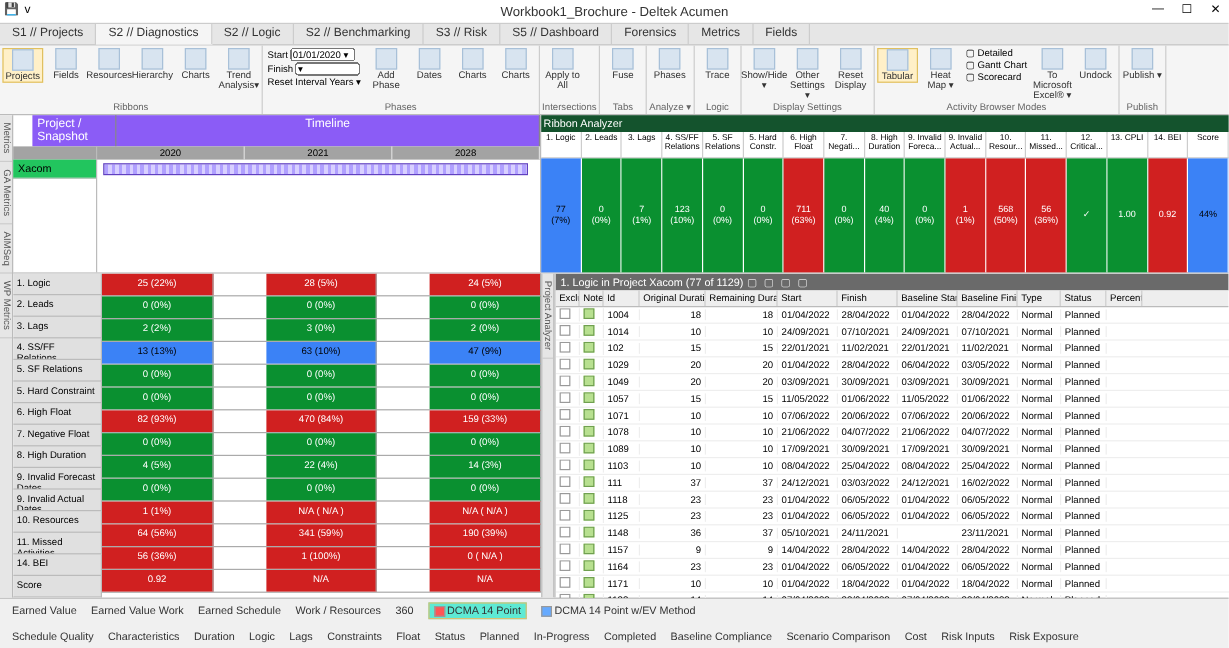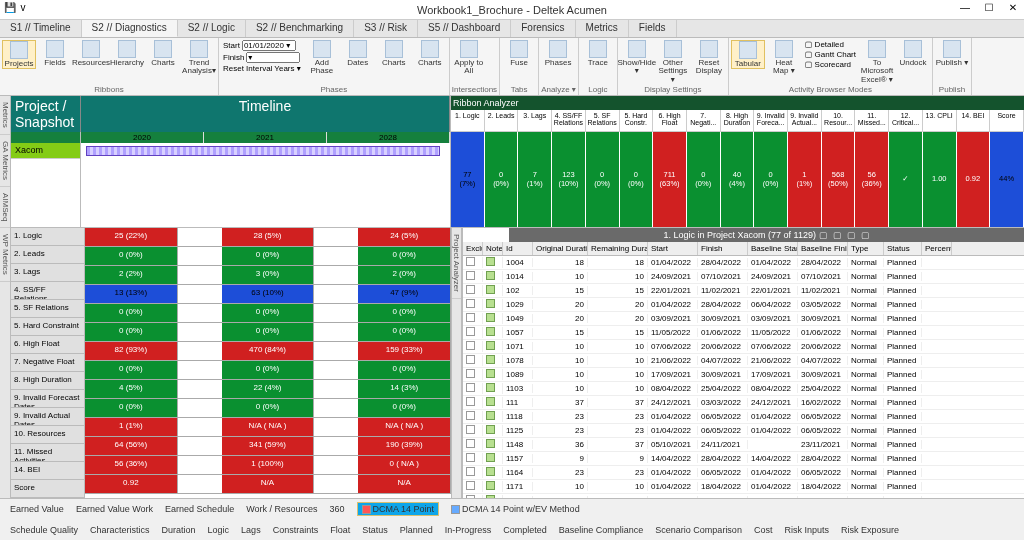--- a/index.html
+++ b/index.html
@@ -26,87 +26,87 @@
 .rstack .row { display: flex; align-items: center; gap: 2px; white-space: nowrap; }
 .rstack input { width: 54px; font-size: 8px; height: 11px; }
 
 .main { display: flex; height: 402px; }
 .sidetabs { width: 11px; background: #e6e6e6; border-right: 1px solid #bbb; display: flex; flex-direction: column; }
 .sidetabs .vt { writing-mode: vertical-rl; font-size: 8px; color: #555; padding: 6px 0; border-bottom: 1px solid #ccc; text-align: center; }
 
 .workspace { flex: 1; display: flex; flex-direction: column; }
 .upper { display: flex; height: 132px; border-bottom: 1px solid #bbb; }
 .upper-left { width: 440px; display: flex; flex-direction: column; border-right: 1px solid #bbb; }
-.hdr-row { display: flex; background: #0f766e; color: #fff; font-size: 14px; }
+.hdr-row { display: flex; background: #8b5cf6; color: #fff; font-size: 10px; margin-left: 16px; }
 .hdr-cell { padding: 2px 4px; border-right: 1px solid #888; }
 .tl-hdr { flex: 1; text-align: center; }
-.yr-row { display: flex; background: #15803d; font-size: 8px; }
+.yr-row { display: flex; background: #a3a3a3; font-size: 8px; }
 .yr-row .ps { width: 70px; border-right: 1px solid #bbb; }
 .yr-row .yr { flex: 1; text-align: center; padding: 1px; border-right: 1px solid #ddd; }
 .tl-body { flex: 1; display: flex; }
 .tl-body .ps-body { width: 70px; border-right: 1px solid #bbb; display: flex; flex-direction: column; }
-.tl-body .proj { height: 16px; padding: 2px 4px; font-size: 9px; background: #84cc16; border-bottom: 1px solid #ccc; }
+.tl-body .proj { height: 16px; padding: 2px 4px; font-size: 9px; background: #22c55e; border-bottom: 1px solid #ccc; }
 .tl-body .gantt { flex: 1; position: relative; }
 .gbar { position: absolute; height: 10px; top: 3px; left: 5px; right: 10px; background: repeating-linear-gradient(90deg,#b0a0ff,#b0a0ff 3px,#d8d0ff 3px,#d8d0ff 6px); border: 1px solid #6040c0; }
 
 .upper-right { flex: 1; display: flex; flex-direction: column; }
 .ra-hdr { background: #14532d; color: #fff; text-align: left; font-size: 9px; padding: 2px; }
 .ra-cols { display: flex; font-size: 7px; }
 .ra-cols .c { flex: 1; text-align: center; padding: 2px 1px; border-right: 1px solid #ccc; border-bottom: 1px solid #ccc; line-height: 1.0; height: 22px; overflow: hidden; }
 .ra-vals { display: flex; font-size: 7.5px; flex: 1; }
 .ra-vals .v { flex: 1; text-align: center; border-right: 1px solid #fff; display: flex; flex-direction: column; justify-content: center; line-height: 1.1; }
 .green { background: #0a9030; color: #fff; }
 .red { background: #d02020; color: #fff; }
-.yellow { background: #1d4ed8; color: #000; }
+.yellow { background: #3b82f6; color: #000; }
 
 .lower { flex: 1; display: flex; overflow: hidden; }
 .lower-left { width: 440px; display: flex; overflow: hidden; }
 .metric-labels { width: 74px; background: #e0e0e0; display: flex; flex-direction: column; }
 .metric-labels .ml { height: 19px; font-size: 8px; padding: 3px 3px; border-bottom: 1px solid #bbb; border-right: 1px solid #bbb; overflow: hidden; }
 .metric-grid { flex: 1; display: flex; flex-direction: column; }
 .metric-grid .mr { display: flex; height: 19px; border-bottom: 1px solid #aaa; gap: 44px; }
 .metric-grid .mc { flex: 1; text-align: center; font-size: 8px; padding-top: 3px; border-right: 1px solid #aaa; }
 
 .lower-right { flex: 1; display: flex; flex-direction: column; border-left: 1px solid #bbb; overflow: hidden; }
-.tbl-title { background: #6a6a6a; color: #fff; font-size: 9px; padding: 2px 4px; display: flex; justify-content: center; margin-left: 46px; }
+.tbl-title { background: #6a6a6a; color: #fff; font-size: 9px; padding: 2px 4px; display: flex; justify-content: flex-start; }
 .tbl-title .icons span { margin-left: 3px; opacity: .8; }
 .tbl-head { display: flex; background: #eee; font-size: 8px; border-bottom: 1px solid #bbb; }
 .tbl-head .th { padding: 2px 3px; border-right: 1px solid #ccc; overflow: hidden; white-space: nowrap; }
 .tbl-body { flex: 1; overflow: auto; }
 .tbl-row { display: flex; font-size: 8px; border-bottom: 1px solid #eee; height: 14px; align-items: center; }
 .tbl-row .td { padding: 0 3px; border-right: 1px solid #eee; overflow: hidden; white-space: nowrap; }
 .cw-ex { width: 20px; } .cw-n { width: 20px; } .cw-id { width: 30px; } .cw-od { width: 55px; text-align: right; }
 .cw-rd { width: 60px; text-align: right; } .cw-dt { width: 50px; } .cw-tp { width: 36px; } .cw-st { width: 38px; } .cw-pc { width: 30px; }
 .chk { display: inline-block; width: 9px; height: 9px; border: 1px solid #999; margin: auto; }
 .note-ic { display: inline-block; width: 9px; height: 9px; background: #b8e090; border: 1px solid #70a050; }
 
 .footer { height: 42px; background: #f0f0f0; border-top: 1px solid #bbb; display: flex; flex-direction: column; }
 .footer .frow { flex: 1; display: flex; align-items: center; gap: 12px; padding: 0 10px; font-size: 9px; color: #333; }
-.footer .frow span.sel { background: #0ea5e9; border: 1px solid #d8c070; padding: 1px 4px; }
+.footer .frow span.sel { background: #5eead4; border: 1px solid #d8c070; padding: 1px 4px; }
 .footer .frow .sq { width: 9px; height: 9px; display: inline-block; border: 1px solid #999; margin-right: 2px; vertical-align: middle; }
 .footer .frow .sq.r { background: #f55; } .footer .frow .sq.b { background: #6af; }
 </style>
 </head>
 <body>
 
 <div class="titlebar">
   <div class="qat">
     <span>💾</span>
     <span>v</span>
   </div>
   <div class="title">Workbook1_Brochure - Deltek Acumen</div>
   <div class="winctl">
     <span>—</span>
     <span>☐</span>
     <span>✕</span>
   </div>
 </div>
 
 <div class="tabstrip" id="tabstrip">
-    <div class="tab">S1 // Timeline</div>
+    <div class="tab">S1 // Projects</div>
     <div class="tab active">S2 // Diagnostics</div>
     <div class="tab">S2 // Logic</div>
     <div class="tab">S2 // Benchmarking</div>
     <div class="tab">S3 // Risk</div>
     <div class="tab">S5 // Dashboard</div>
     <div class="tab">Forensics</div>
     <div class="tab">Metrics</div>
     <div class="tab">Fields</div>
   </div>
 

